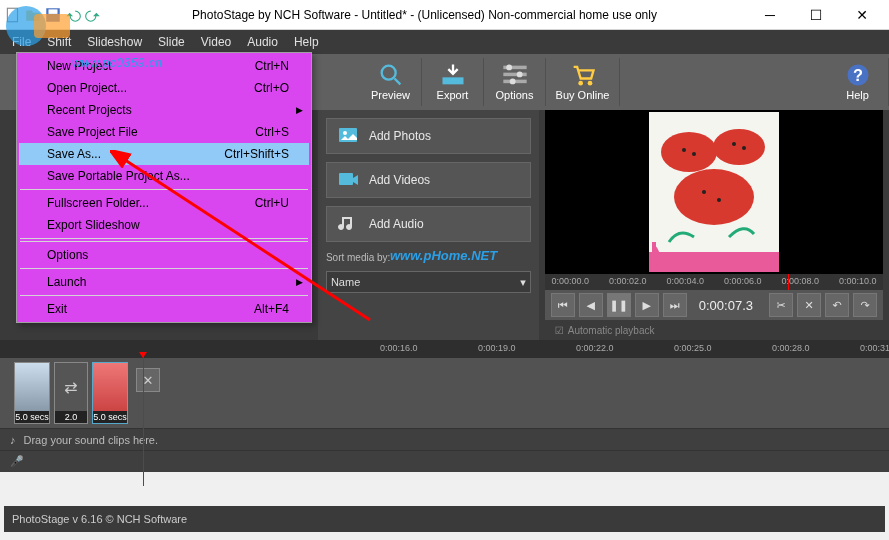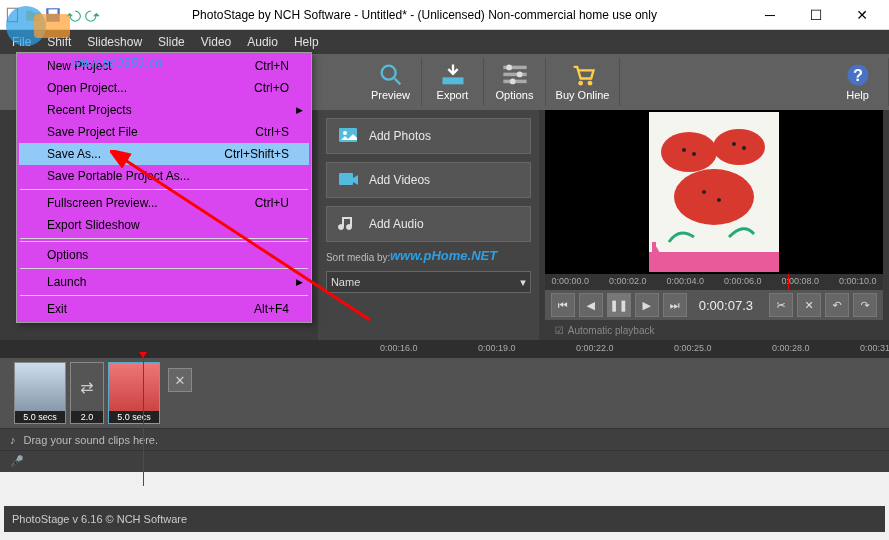--- a/index.html
+++ b/index.html
@@ -35,21 +35,21 @@
 .preview-controls { height: 30px; display: flex; align-items: center; gap: 4px; padding: 0 6px; background: #555; margin: 0 6px; }
 .pc-btn { width: 24px; height: 24px; background: #666; border: 1px solid #777; display: flex; align-items: center; justify-content: center; color: #ddd; font-size: 11px; }
 .pc-time { color: #eee; font-size: 13px; padding: 0 8px; }
 .auto-playback { height: 20px; color: #888; font-size: 10px; padding-left: 10px; display: flex; align-items: center; gap: 4px; margin: 0 6px; }
 
 .timeline-ruler { height: 18px; background: #2e2e2e; position: relative; font-size: 9px; color: #aaa; }
 .timeline-ruler .tr-tick { position: absolute; top: 3px; }
 
 .timeline { background: #444; }
 .clip-row { height: 70px; display: flex; align-items: center; padding: 4px 14px; gap: 4px; background: #525252; }
-.clip { width: 52px; height: 62px; background: #fde047; border: 1px solid #888; display: flex; flex-direction: column; align-items: center; justify-content: flex-end; position: relative; }
+.clip { width: 36px; height: 62px; background: #fde047; border: 1px solid #888; display: flex; flex-direction: column; align-items: center; justify-content: flex-end; position: relative; }
 .clip.sel { border: 1px solid #5ac; }
 .clip-img { flex: 1; width: 100%; background: #345; }
 .clip-label { width: 100%; background: #222; color: #fff; font-size: 9px; text-align: center; padding: 1px 0; }
 .clip.trans { width: 34px; background: #555; }
 .clip-del { width: 24px; height: 24px; background: #666; border: 1px solid #888; color: #ccc; display: flex; align-items: center; justify-content: center; font-size: 13px; margin-left: 4px; align-self: flex-start; margin-top: 6px; }
 
 .sound-row { height: 22px; background: #3f3f3f; display: flex; align-items: center; padding: 0 10px; gap: 8px; color: #bbb; font-size: 11px; border-top: 1px solid #333; }
 .narr-row { height: 22px; background: #3f3f3f; display: flex; align-items: center; padding: 0 10px; gap: 8px; color: #bbb; font-size: 11px; border-top: 1px solid #333; }
 
 .status-bar { position: absolute; bottom: 8px; left: 4px; right: 4px; height: 20px; background: #3a3a3a; color: #ccc; font-size: 11px; display: flex; align-items: center; padding: 13px 8px; }
@@ -330,21 +330,21 @@
     </div>
   <div class="fm-item hl">
       <span>Save As...</span>
       <span class="shortcut">Ctrl+Shift+S</span>
     </div>
   <div class="fm-item">
       <span>Save Portable Project As...</span>
     </div>
   <div class="fm-sep"></div>
   <div class="fm-item">
-      <span>Fullscreen Preview...</span>
+      <span>Fullscreen Folder...</span>
       <span class="shortcut">Ctrl+U</span>
     </div>
   <div class="fm-item">
       <span>Export Slideshow</span>
     </div>
   <div class="fm-sep"></div>
   <div class="fm-sep"></div>
   <div class="fm-item">
       <span>Options</span>
     </div>

